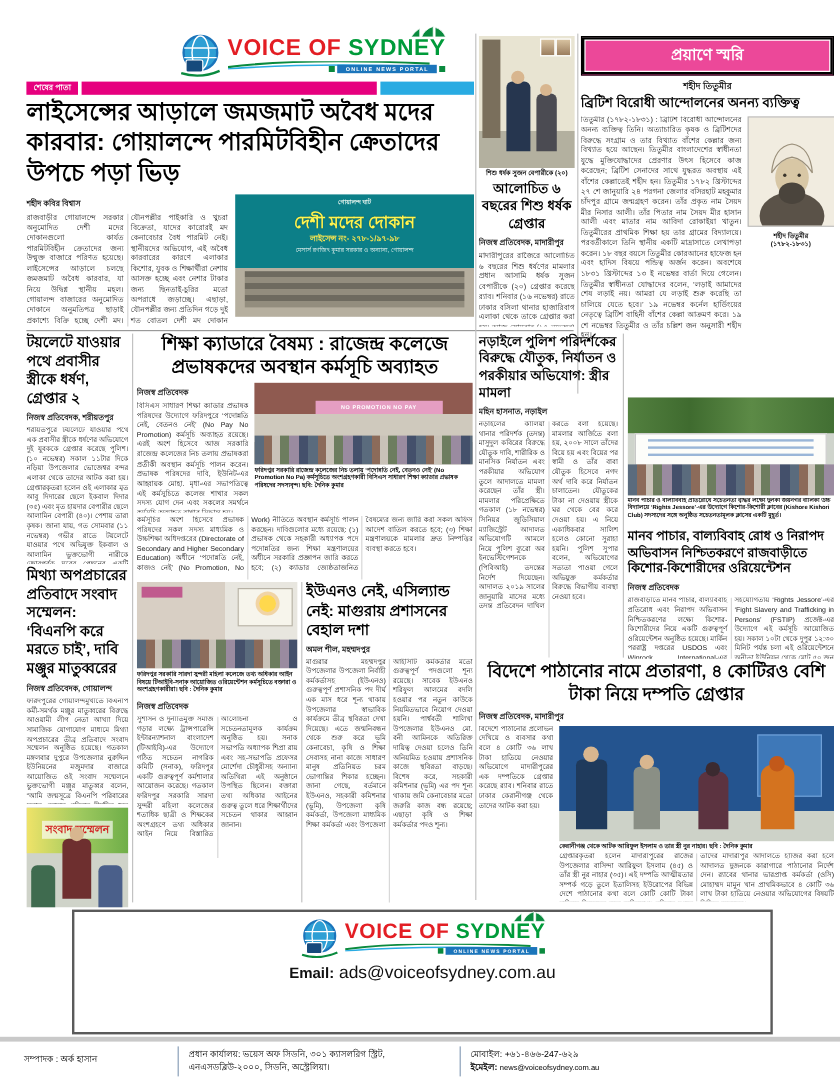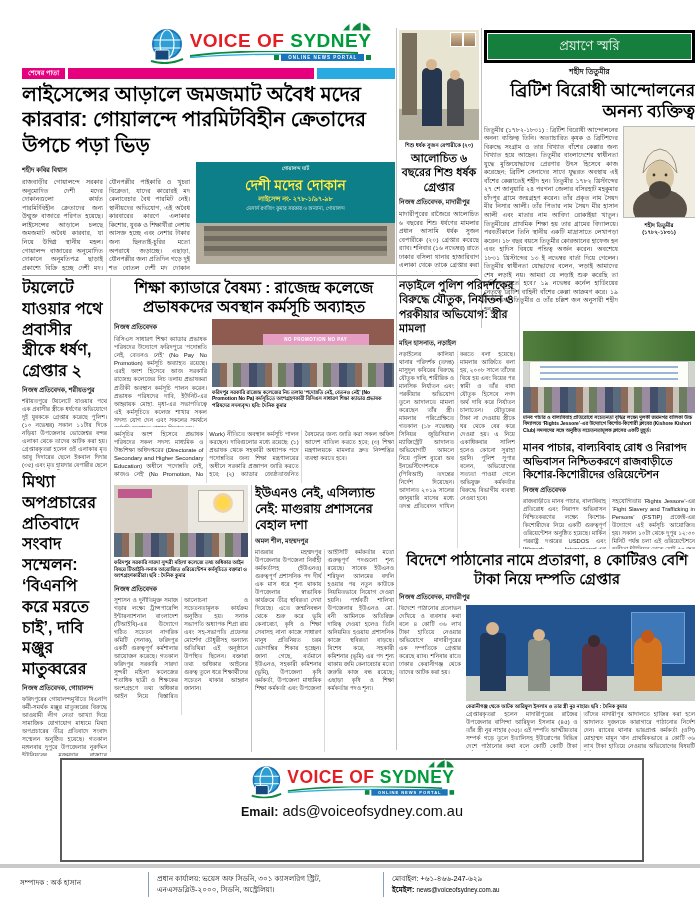--- a/index.html
+++ b/index.html
@@ -28,21 +28,21 @@
              display:flex;align-items:center;padding:0 6px;white-space:nowrap;}
   .sec-magenta{background:#e6007e;width:246px;}
   .sec-cyan{background:#29abe2;flex:1;}
 
   
   .hl{font-weight:800;color:#000;}
   .hl-xl{font-size:20px;line-height:1.27;text-align:left;}
   .hl-lg{font-size:15.5px;line-height:1.25;text-align:center;}
   .hl-md{font-size:12.5px;line-height:1.28;}
   .hl-bd{font-size:14.5px;line-height:1.3;text-align:center;}
-  .hl-sm{font-size:16px;line-height:1.3;}
+  .hl-sm{font-size:12px;line-height:1.3;}
   .byline{font-size:6.5px;font-weight:bold;margin:3px 0 2px;}
   .body{font-size:6.2px;line-height:1.38;text-align:justify;color:#151515;}
   .cols2{columns:2;column-gap:6px;column-rule:1px solid #d8d8d8;}
   .cols3{columns:3;column-gap:6px;column-rule:1px solid #d8d8d8;}
   .caption{font-size:5.4px;font-weight:600;line-height:1.32;color:#000;}
   .clip{overflow:hidden;}
 
   
   .photo{position:relative;overflow:hidden;background:#cfd4cc;}
   .pfig{position:absolute;border-radius:5px 5px 0 0;}
@@ -76,21 +76,21 @@
        background:#ffd84d;box-shadow:0 0 0 3px #e8a23c66;}
   .photo-sarada .ban{position:absolute;left:4px;top:4px;width:34px;height:9px;background:#c05a8e;}
   .photo-manob .trees{position:absolute;top:0;left:0;right:0;height:30px;
        background:linear-gradient(90deg,#53803f,#3f6b2f 30%,#5c8a46 60%,#426f33);}
   .photo-manob .banw{position:absolute;top:30px;left:6px;right:6px;height:25px;background:#fdfdfa;border:1px solid #c8c8c8;}
   .photo-manob .banw i{display:block;height:2px;background:#9ab6d8;margin:4px 10px 0;}
   .photo-bidesh{background:linear-gradient(180deg,#24548f 0 74%,#cdd2c8 74%);}
   .photo-bidesh .panel{position:absolute;right:10px;top:7px;width:52px;height:50px;background:#3e78b8;border:1px solid #6fa0d8;}
 
   
-  .memoriam-head{background:#15803d;color:#fff;text-align:center;font-weight:400;font-size:13px;
+  .memoriam-head{background:#ec4899;color:#fff;text-align:center;font-weight:700;font-size:13px;
       padding:5px 0;border:1px solid #000;box-shadow:inset 0 0 0 2px #000, inset 0 0 0 3px #fff;}
   .kicker{text-align:center;font-size:7.5px;font-weight:bold;margin:3px 0 2px;}
 
   
   .ad-box{border:2px solid #5a5a5a;background:#fff;}
   .ad-black{background:#0d0d0d;color:#fff;text-align:center;font-size:15px;font-weight:800;
       height:27px;line-height:27px;}
   .ad-email{text-align:center;font-size:14.5px;padding-top:3px;color:#111;}
   .ad-email b{font-size:12.5px;}
 
@@ -176,21 +176,21 @@
     </div>
     <div class="caption" style="text-align:center;margin:2px 0;">শিশু ধর্ষক সুজন বেপারীকে (২০)</div>
     <div class="hl hl-sm" style="text-align:center;font-size:11px;">আলোচিত ৬ বছরের শিশু ধর্ষক গ্রেপ্তার</div>
     <div class="byline">নিজস্ব প্রতিবেদক, মাদারীপুর</div>
     <div class="body clip" style="height:62px;">মাদারীপুরের রাজৈরে আলোচিত ৬ বছরের শিশু ধর্ষণের মামলার প্রধান আসামি ধর্ষক সুজন বেপারীকে (২০) গ্রেপ্তার করেছে র‍্যাব। শনিবার (১৬ নভেম্বর) রাতে ঢাকার বসিলা থানার হাজারিবাগ এলাকা থেকে তাকে গ্রেপ্তার করা হয়। আজ সোমবার (১৭ নভেম্বর) দুপুরে আসামিকে মাদারীপুর আদালতে প্রেরণ করা হয়েছে। ধর্ষণ মামলার পলাতক আসামি হিসেবে দীর্ঘদিন সে আত্মগোপনে ছিল বলে জানিয়েছে র‍্যাব।</div>
   </div>
 
   <div class="abs clip" style="left:484px;top:30px;width:211px;height:298px;">
     <div class="memoriam-head">প্রয়াণে স্মরি</div>
     <div class="kicker">শহীদ তিতুমীর</div>
-    <div class="hl" style="font-size:17px;text-align:right;line-height:1.25;">ব্রিটিশ বিরোধী আন্দোলনের অনন্য ব্যক্তিত্ব</div>
+    <div class="hl" style="font-size:11px;text-align:left;line-height:1.25;">ব্রিটিশ বিরোধী আন্দোলনের অনন্য ব্যক্তিত্ব</div>
     <div style="position:relative;margin-top:3px;">
       <div style="float:right;width:72px;margin:0 0 2px 5px;">
         <svg class="photo-titumir" width="72" height="90" viewBox="0 0 72 90">
           <rect width="72" height="90" fill="#f1ece0"></rect>
           <ellipse cx="36" cy="82" rx="27" ry="20" fill="#5a5248"></ellipse>
           <ellipse cx="36" cy="50" rx="14" ry="16" fill="#d8c7a5"></ellipse>
           <path d="M19 46 Q21 24 36 22 Q51 24 53 46 Q45 34 36 33 Q27 34 19 46 Z" fill="#efe9dc" stroke="#9a8f7a" stroke-width="1"></path>
           <ellipse cx="36" cy="63" rx="11" ry="9" fill="#4a443c"></ellipse>
           <circle cx="30" cy="48" r="1.4" fill="#3a352c"></circle>
             <circle cx="42" cy="48" r="1.4" fill="#3a352c"></circle>

